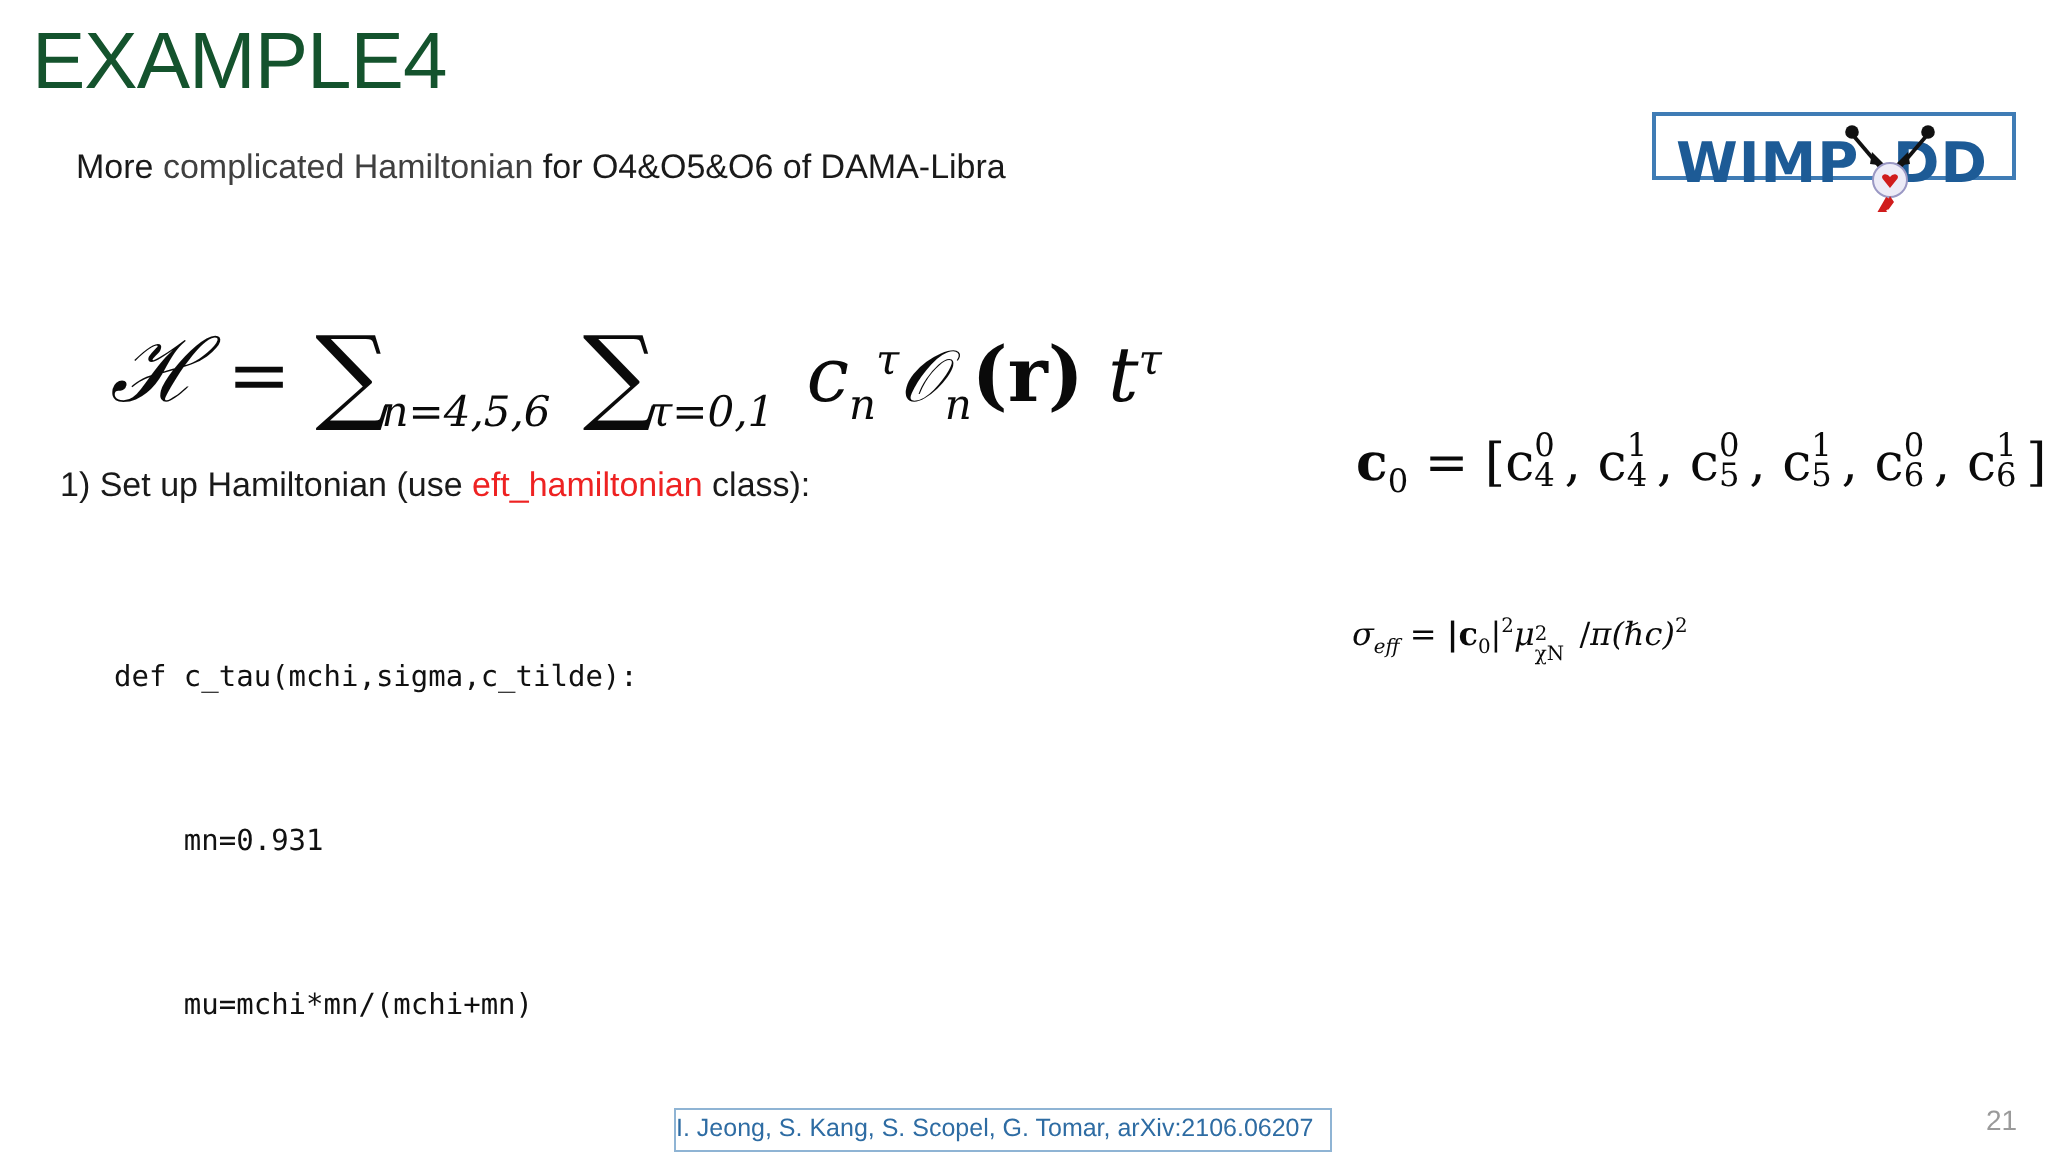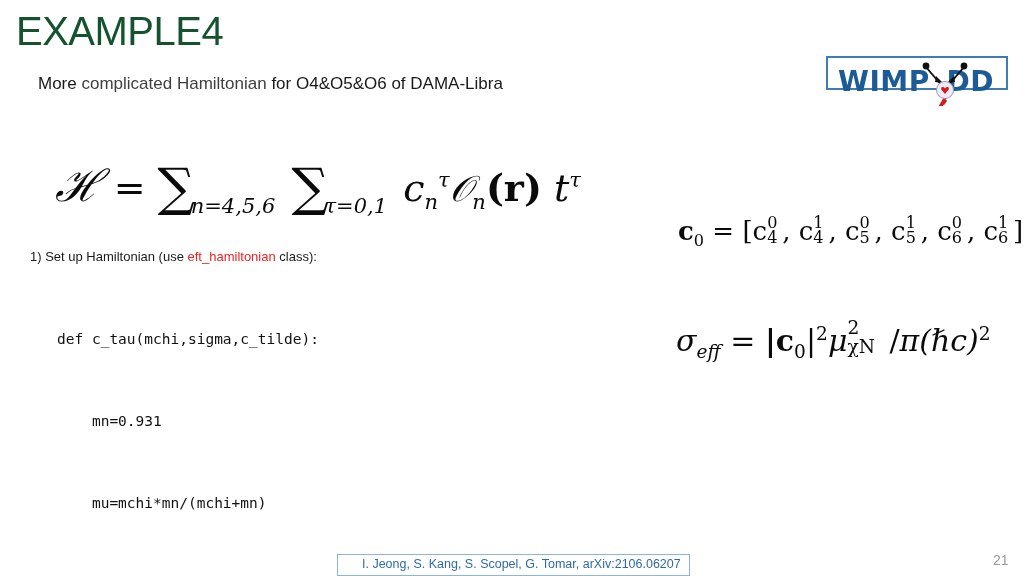--- a/index.html
+++ b/index.html
@@ -114,25 +114,24 @@
     font-style: italic;
     vertical-align: sub;
   }
   #main-equation .bold-r { font-weight: bold; font-style: normal; }
 
   
   #step1-line {
     position: absolute;
     left: 30px;
     top: 231px;
-    font-size: 13px;
+    font-size: 17px;
     line-height: 23px;
     color: #1a1a1a;
     white-space: nowrap;
-    margin-top: 14px;
   }
   #step1-line .hl { color: #ee2222; }
 
   
   #code-block {
     position: absolute;
     left: 57px;
     top: 268px;
     font-family: "DejaVu Sans Mono", monospace;
     font-size: 14.5px;
@@ -151,23 +150,22 @@
   }
   #eq-c0 {
     left: 678px;
     top: 214px;
     font-size: 26px;
     line-height: 34px;
   }
   #eq-sigma {
     left: 676px;
     top: 297px;
-    font-size: 30px;
+    font-size: 16px;
     line-height: 34px;
-    margin-top: 20px;
   }
   .right-eq .bold { font-weight: bold; }
   .right-eq .it { font-style: italic; }
   .right-eq sup { font-size: 0.62em; vertical-align: super; }
   .right-eq sub { font-size: 0.62em; vertical-align: sub; }
   .right-eq .supsub {
     display: inline-block;
     vertical-align: baseline;
     position: relative;
     width: 0.58em;
@@ -184,21 +182,21 @@
     left: 0;
     top: 0.46em;
     font-size: 0.62em;
   }
 
   
   #citation-box {
     position: absolute;
     left: 337px;
     top: 554px;
-    padding: 2px 8px 3px 24px;
+    padding: 2px 8px 3px 0;
     border: 1px solid #8fb4d4;
     background: #ffffff;
     color: #2e6ca3;
     font-size: 12.5px;
     line-height: 15px;
     white-space: nowrap;
   }
 
   
   #page-number {

